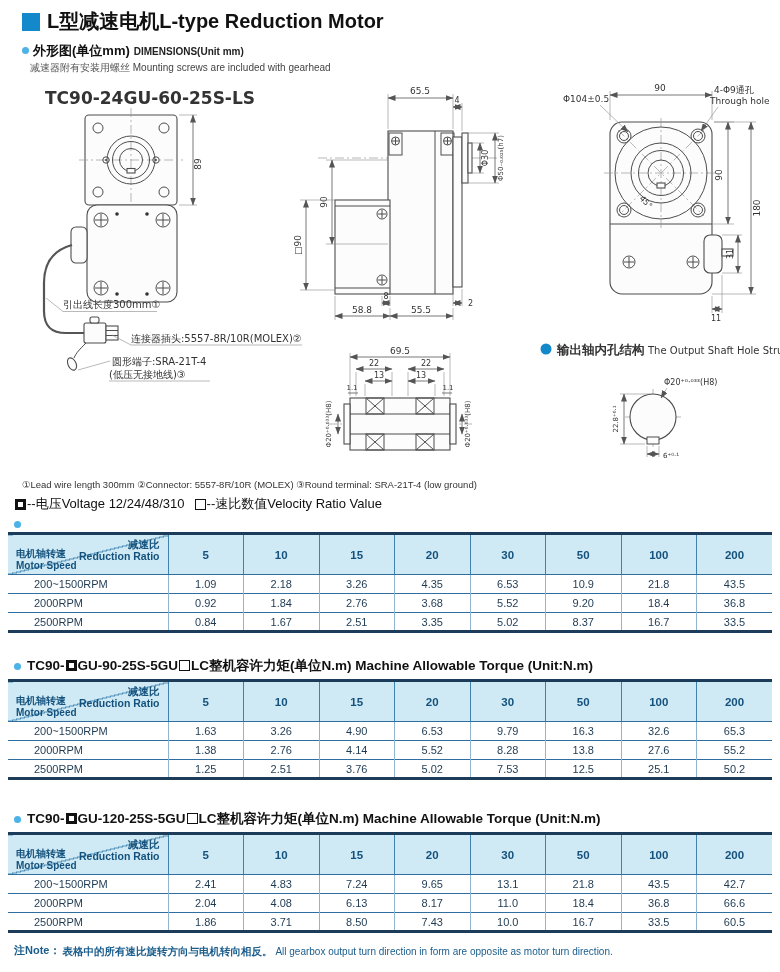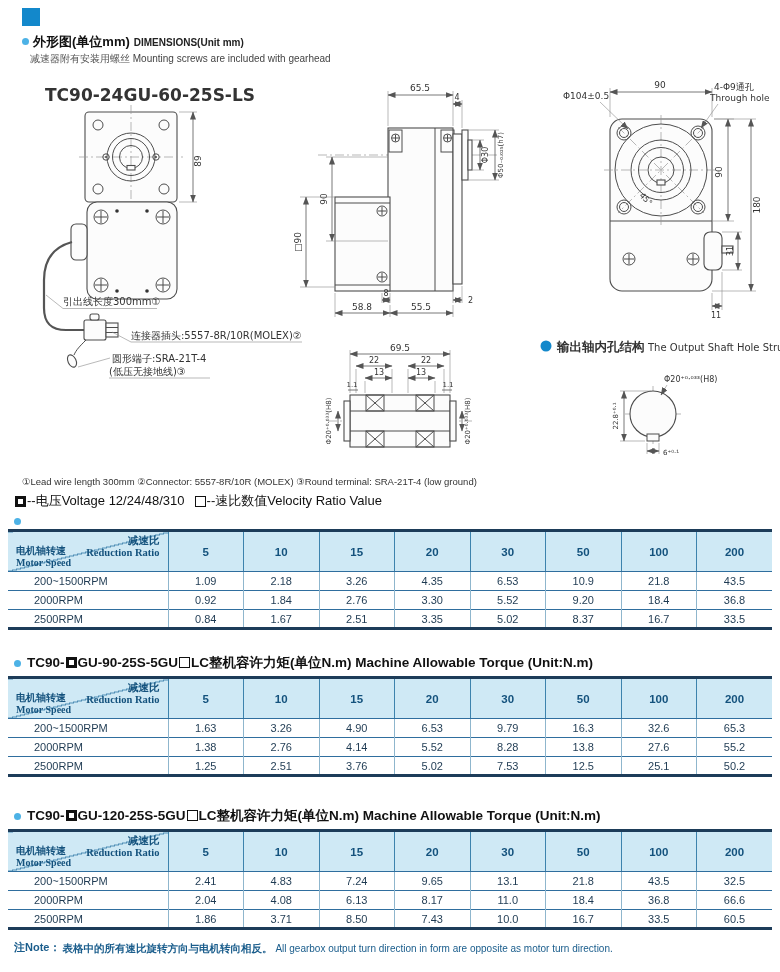--- a/index.html
+++ b/index.html
@@ -14,21 +14,21 @@
   .hdr h1 { font-size:20px; font-weight:700; margin:0; letter-spacing:0; }
 
   .dims-head { display:flex; align-items:baseline; margin:7px 0 0 22px; }
   .bdot { width:7px; height:7px; border-radius:50%; background:#4db2e6; margin:0 4px 1px 0; align-self:center; flex:none; }
   .dh-cn { font-size:13px; font-weight:700; }
   .dh-en { font-size:10px; font-weight:700; margin-left:4px; color:#222; }
   .dims-sub { margin:1px 0 0 30px; font-size:10px; color:#444; }
   .dims-sub .cnb { color:#555; }
 
   
-  .drawings { margin-top:8px; }
+  .drawings { margin-top:2px; }
   svg text { font-family:"DejaVu Sans","Liberation Sans",sans-serif; fill:#333; }
   .ol { fill:#fcfcfc; stroke:#4d4d4d; stroke-width:1.1; }
   .ln { fill:none; stroke:#4d4d4d; stroke-width:1; }
   .thin { fill:none; stroke:#8a8a8a; stroke-width:0.6; }
   .dim { fill:none; stroke:#555; stroke-width:0.8; }
   .cl { fill:none; stroke:#9a9a9a; stroke-width:0.7; stroke-dasharray:9 3 2 3; }
   .wire { fill:none; stroke:#555; stroke-width:2.2; }
 
   .footnote { margin:2px 0 0 22px; font-size:9.5px; color:#333; }
 
@@ -45,40 +45,41 @@
   .tt { font-size:13.5px; font-weight:700; }
   .mt2 { margin-top:24px; }
   .mt3 { margin-top:30px; }
 
   table.torque { border-collapse:collapse; table-layout:fixed; width:764px; margin:4px 0 0 8px;
     border-top:3px solid #1d3c59; border-bottom:3px solid #1d3c59; background:#fff; }
   table.torque thead th { background-color:#cfe9f5; height:41px; border-left:1px solid #3d83ad;
     border-bottom:1px solid #2f6e9e; color:#14527d; font-size:11.5px; font-weight:700; text-align:center; padding:0; }
   table.torque thead th:first-child { border-left:none; }
   th.corner { position:relative;
-    background-image:linear-gradient(to bottom right, transparent calc(50% - 0.6px), #4c8cb4 calc(50% - 0.6px), #4c8cb4 calc(50% + 0.6px), transparent calc(50% + 0.6px));font-family:Liberation Serif, serif; }
+    background-image:linear-gradient(to bottom right, transparent calc(50% - 0.6px), #4c8cb4 calc(50% - 0.6px), #4c8cb4 calc(50% + 0.6px), transparent calc(50% + 0.6px)); }
   .corner-top { position:absolute; top:3px; right:8px; text-align:right; font-size:10.5px; line-height:1.15; }
   .corner-bottom { position:absolute; bottom:3px; left:8px; text-align:left; font-size:10px; line-height:1.15; }
   table.torque tbody td { height:19px; border-left:1px solid #8fb6cd; border-top:1px solid #2f6e9e;
     color:#1e3a52; font-size:11px; text-align:center; padding:0; }
   table.torque tbody td:first-child { border-left:none; text-align:left; padding-left:26px; }
   table.torque tbody tr:first-child td { border-top:none; }
 
   
   .note { display:flex; margin:10px 0 0 14px; color:#1a5d8c; }
   .note-prefix { font-size:11px; font-weight:700; white-space:nowrap; margin-right:2px; }
   .note-lines > div { font-size:10.5px; line-height:1.55; }
   .note .cn { font-weight:700; }
   .note .en { font-size:10px; font-weight:400; }
 </style>
 </head>
 <body>
 
 <div class="hdr">
   <span class="hsq"></span>
+  <h1>L型减速电机L-type Reduction Motor</h1>
 </div>
 
 <div class="dims-head">
   <span class="bdot"></span>
   <span class="dh-cn">外形图(单位mm)</span>
   <span class="dh-en">DIMENSIONS(Unit mm)</span>
 </div>
 <div class="dims-sub">
   <span class="cnb">减速器附有安装用螺丝</span>
   <span>Mounting screws are included with gearhead</span>
@@ -424,21 +425,21 @@
         <td class="val">6.53</td>
         <td class="val">10.9</td>
         <td class="val">21.8</td>
         <td class="val">43.5</td>
       </tr>
       <tr>
         <td class="rowlabel">2000RPM</td>
         <td class="val">0.92</td>
         <td class="val">1.84</td>
         <td class="val">2.76</td>
-        <td class="val">3.30</td>
+        <td class="val">3.68</td>
         <td class="val">5.52</td>
         <td class="val">9.20</td>
         <td class="val">18.4</td>
         <td class="val">36.8</td>
       </tr>
       <tr>
         <td class="rowlabel">2500RPM</td>
         <td class="val">0.84</td>
         <td class="val">1.67</td>
         <td class="val">2.51</td>
@@ -555,21 +556,21 @@
     <tbody>
       <tr>
         <td class="rowlabel">200~1500RPM</td>
         <td class="val">2.41</td>
         <td class="val">4.83</td>
         <td class="val">7.24</td>
         <td class="val">9.65</td>
         <td class="val">13.1</td>
         <td class="val">21.8</td>
         <td class="val">43.5</td>
-        <td class="val">32.5</td>
+        <td class="val">42.7</td>
       </tr>
       <tr>
         <td class="rowlabel">2000RPM</td>
         <td class="val">2.04</td>
         <td class="val">4.08</td>
         <td class="val">6.13</td>
         <td class="val">8.17</td>
         <td class="val">11.0</td>
         <td class="val">18.4</td>
         <td class="val">36.8</td>

